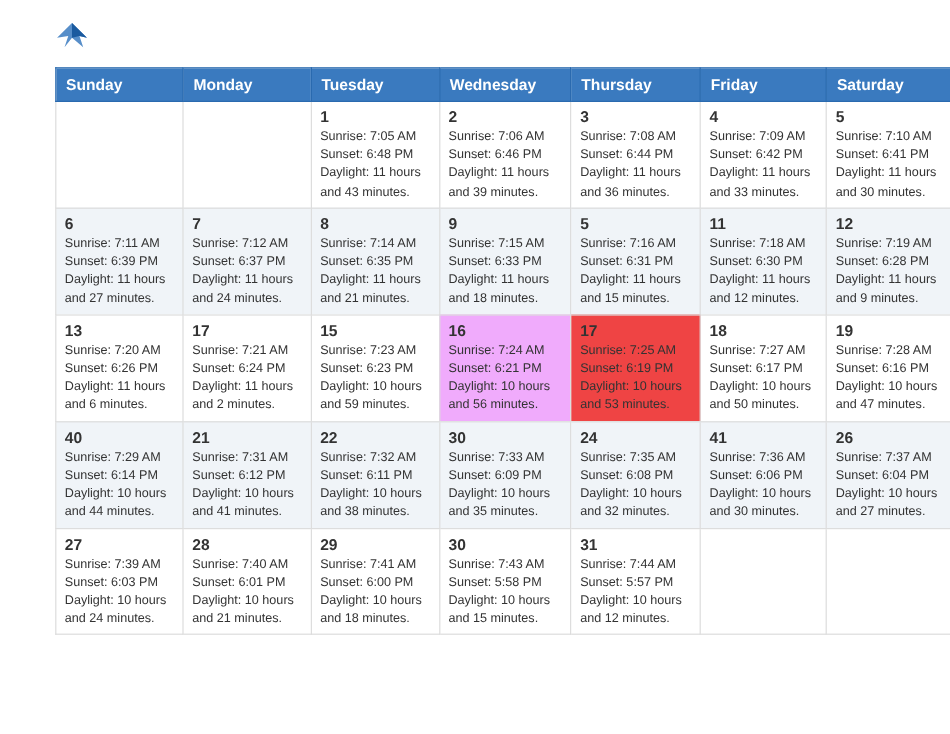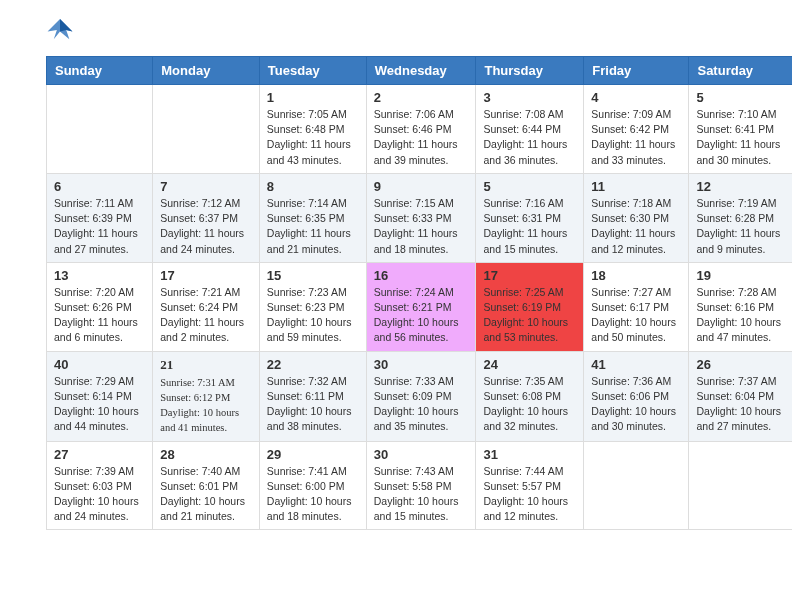--- a/index.html
+++ b/index.html
@@ -209,21 +209,21 @@
           <td style="background: rgb(255, 255, 255);">
             <span class="day-number">19</span>
             <div class="day-info">Sunrise: 7:28 AM<br>Sunset: 6:16 PM<br>Daylight: 10 hours and 47 minutes.</div>
           </td>
         </tr>
         <tr>
           <td style="background: rgb(240, 244, 248);">
             <span class="day-number">40</span>
             <div class="day-info">Sunrise: 7:29 AM<br>Sunset: 6:14 PM<br>Daylight: 10 hours and 44 minutes.</div>
           </td>
-          <td style="background: rgb(240, 244, 248); font-family: Liberation Serif, serif;">
+          <td style="background: rgb(240, 244, 248);">
             <span class="day-number">21</span>
             <div class="day-info">Sunrise: 7:31 AM<br>Sunset: 6:12 PM<br>Daylight: 10 hours and 41 minutes.</div>
           </td>
           <td style="background: rgb(240, 244, 248);">
             <span class="day-number">22</span>
             <div class="day-info">Sunrise: 7:32 AM<br>Sunset: 6:11 PM<br>Daylight: 10 hours and 38 minutes.</div>
           </td>
           <td style="background: rgb(240, 244, 248);">
             <span class="day-number">30</span>
             <div class="day-info">Sunrise: 7:33 AM<br>Sunset: 6:09 PM<br>Daylight: 10 hours and 35 minutes.</div>

